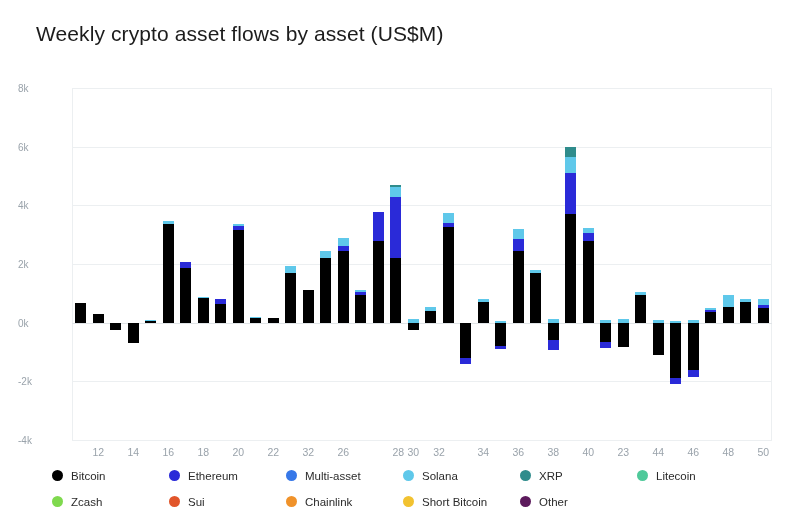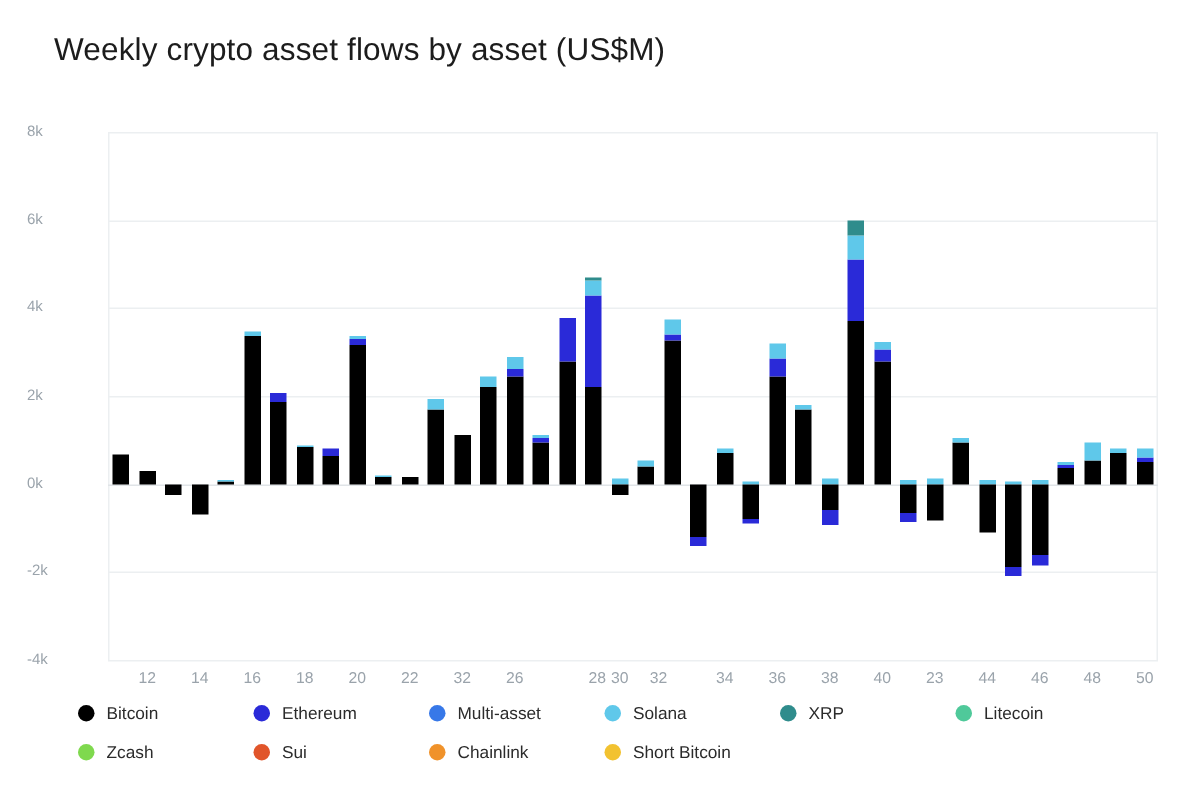--- a/index.html
+++ b/index.html
@@ -357,20 +357,24 @@
         <span class="legend-dot" style="background: rgb(225, 85, 42);"></span>
         <span class="legend-label">Sui</span>
       </div>
       <div class="legend-item">
         <span class="legend-dot" style="background: rgb(240, 146, 42);"></span>
         <span class="legend-label">Chainlink</span>
       </div>
       <div class="legend-item">
         <span class="legend-dot" style="background: rgb(242, 194, 48);"></span>
         <span class="legend-label">Short Bitcoin</span>
+      </div>
+      <div class="legend-item">
+        <span class="legend-dot" style="background: rgb(92, 26, 92);"></span>
+        <span class="legend-label">Other</span>
       </div>
     </div>
 
 <div class="xtick" style="left: 98.25px;">12</div>
     <div class="xtick" style="left: 133.25px;">14</div>
     <div class="xtick" style="left: 168.25px; text-align: right;">16</div>
     <div class="xtick" style="left: 203.25px;">18</div>
     <div class="xtick" style="left: 238.25px;">20</div>
     <div class="xtick" style="left: 273.25px;">22</div>
     <div class="xtick" style="left: 308.25px;">32</div>

